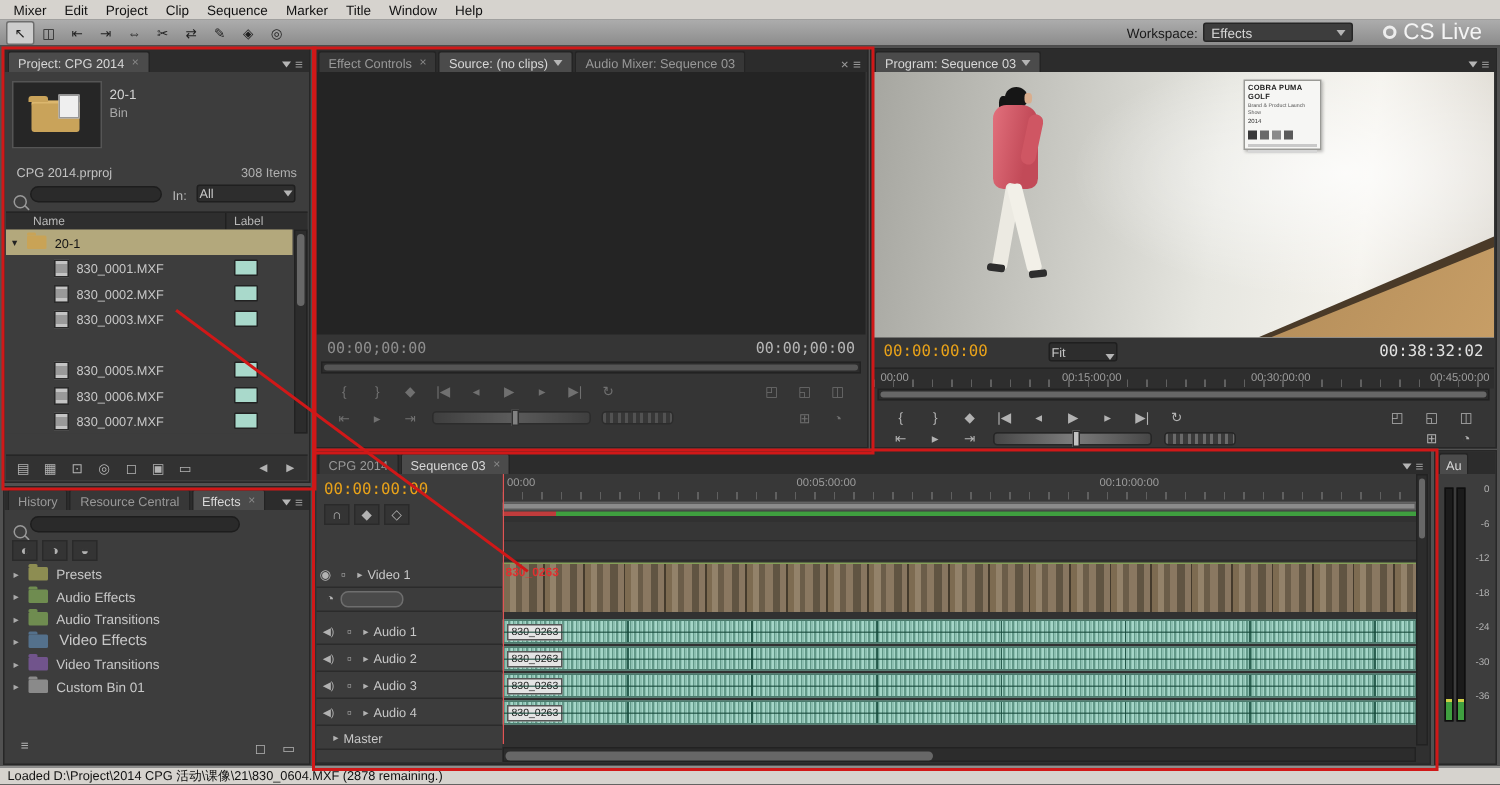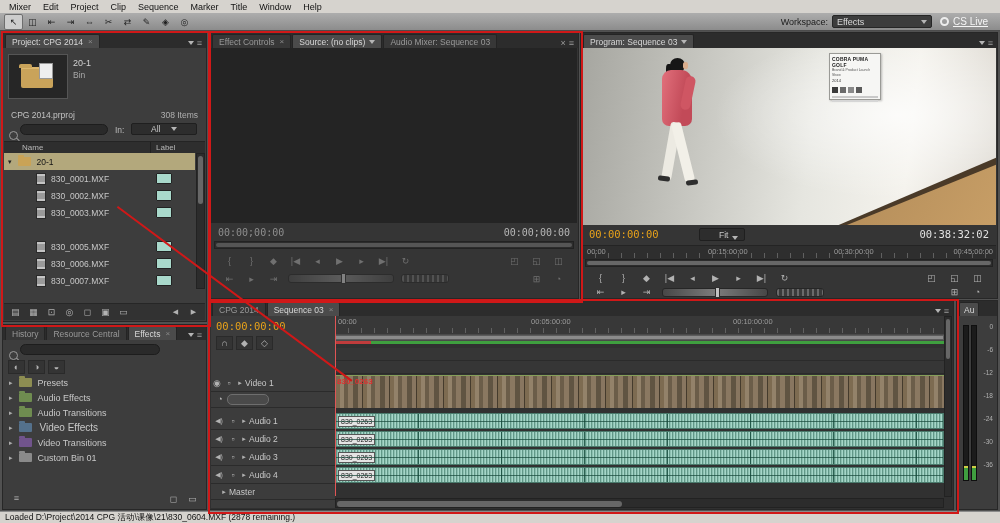--- a/index.html
+++ b/index.html
@@ -9,36 +9,36 @@
   .orange{color:#e8a21a;}
   
   .menubar{left:0;top:0;width:1000px;height:13px;background:#d6d3ce;display:flex;align-items:center;font-size:9px;color:#111;padding-left:3px;box-sizing:border-box;}
   .menu-item{padding:0 6px;}
   .toolbar{left:0;top:13px;width:1000px;height:18px;background:linear-gradient(#adadad,#8c8c8c);border-bottom:1px solid #4c4c4c;display:flex;align-items:center;padding:0 4px;box-sizing:border-box;}
   .tool{width:17px;height:14px;display:flex;align-items:center;justify-content:center;font-size:9px;color:#1f1f1f;border:1px solid transparent;border-radius:2px;}
   .tool.pressed{background:#cdcdcd;border-color:#6e6e6e;}
   .spacer{flex:1;}
   .ws-label{font-size:9px;color:#1a1a1a;margin-right:4px;}
   .ws-dd{width:100px;height:13px;background:#3d3d3d;border:1px solid #262626;border-radius:2px;color:#d8d8d8;font-size:9px;display:flex;align-items:center;justify-content:space-between;padding:0 4px;box-sizing:border-box;}
-  .cslive{display:flex;align-items:center;gap:4px;color:#f4f4f4;font-size:10px;margin:0 8px 0 8px;text-decoration:underline;}
+  .cslive{display:flex;align-items:center;gap:4px;color:#f4f4f4;font-size:15px;margin:0 8px 0 20px;}
   .cs-circle{width:9px;height:9px;border:2px solid #ededed;border-radius:50%;box-sizing:border-box;}
   
   .panel{position:absolute;background:#3d3d3d;border:1px solid #272727;box-sizing:border-box;}
   .tabs{position:absolute;left:0;top:0;right:0;height:15px;background:#2c2c2c;display:flex;align-items:flex-end;padding-left:2px;gap:1px;}
   .tab{height:14px;padding:0 6px;display:flex;align-items:center;font-size:8.5px;color:#999;background:#373737;border:1px solid #242424;border-bottom:none;border-radius:2px 2px 0 0;white-space:nowrap;box-sizing:border-box;}
   .tab.active{background:#4b4b4b;color:#d8d8d8;}
   .tab .x{margin-left:5px;font-size:8px;color:#8a8a8a;}
   .pmenu{margin-left:auto;display:flex;align-items:center;gap:3px;padding-right:4px;color:#9a9a9a;font-size:9px;}
   .chev{width:0;height:0;border-left:3px solid transparent;border-right:3px solid transparent;border-top:4px solid #b5b5b5;display:inline-block;margin-left:4px;}
   .icn{display:inline-flex;align-items:center;justify-content:center;color:#b2b2b2;font-size:9px;width:15px;height:12px;}
   .icn.dim{color:#707070;}
   .mag{width:7px;height:7px;border:1px solid #9a9a9a;border-radius:50%;position:relative;display:inline-block;}
   .mag::after{content:"";position:absolute;width:4px;height:1px;background:#9a9a9a;transform:rotate(45deg);right:-3px;bottom:-1px;}
   .search{background:#2a2a2a;border:1px solid #1d1d1d;border-radius:6px;height:11px;color:#ccc;font-size:8px;padding:0 4px;box-sizing:border-box;}
-  .dd{background:#2d2d2d;border:1px solid #1f1f1f;border-radius:2px;color:#c8c8c8;font-size:8.5px;display:flex;align-items:center;justify-content:space-between;padding:0 19px;box-sizing:border-box;}
+  .dd{background:#2d2d2d;border:1px solid #1f1f1f;border-radius:2px;color:#c8c8c8;font-size:8.5px;display:flex;align-items:center;justify-content:space-between;padding:0 1px;box-sizing:border-box;}
   .folder{width:13px;height:9px;background:#c9a356;border-radius:1px;position:relative;display:inline-block;}
   .folder::before{content:"";position:absolute;top:-2px;left:0;width:6px;height:2px;background:inherit;border-radius:1px 1px 0 0;}
   .f-olive{background:#8d8d52;}  .f-green{background:#6f8c50;}  .f-blue{background:#54718c;}  .f-violet{background:#71548c;}  .f-gray{background:#8a8a8a;}
   .film{width:10px;height:12px;background:#9a9a9a;border:1px solid #2a2a2a;display:inline-block;box-sizing:border-box;background-image:linear-gradient(#c4c4c4 0 2px,transparent 2px 8px,#c4c4c4 8px);}
   .swatch{width:14px;height:9px;background:#a9d9cb;border:1px solid #222;border-radius:1px;display:inline-block;}
   .row{position:absolute;left:0;right:10px;height:17px;display:flex;align-items:center;font-size:8.5px;color:#c8c8c8;}
   .row.sel{background:#b3a87c;color:#141414;}
   .ticks{position:absolute;left:0;right:0;bottom:1px;height:5px;background:repeating-linear-gradient(90deg,#606060 0 1px,transparent 1px 13px);}
   .sb-track{background:#2c2c2c;border:1px solid #222;box-sizing:border-box;}
   .sb-thumb{background:#676767;border-radius:3px;position:absolute;}

